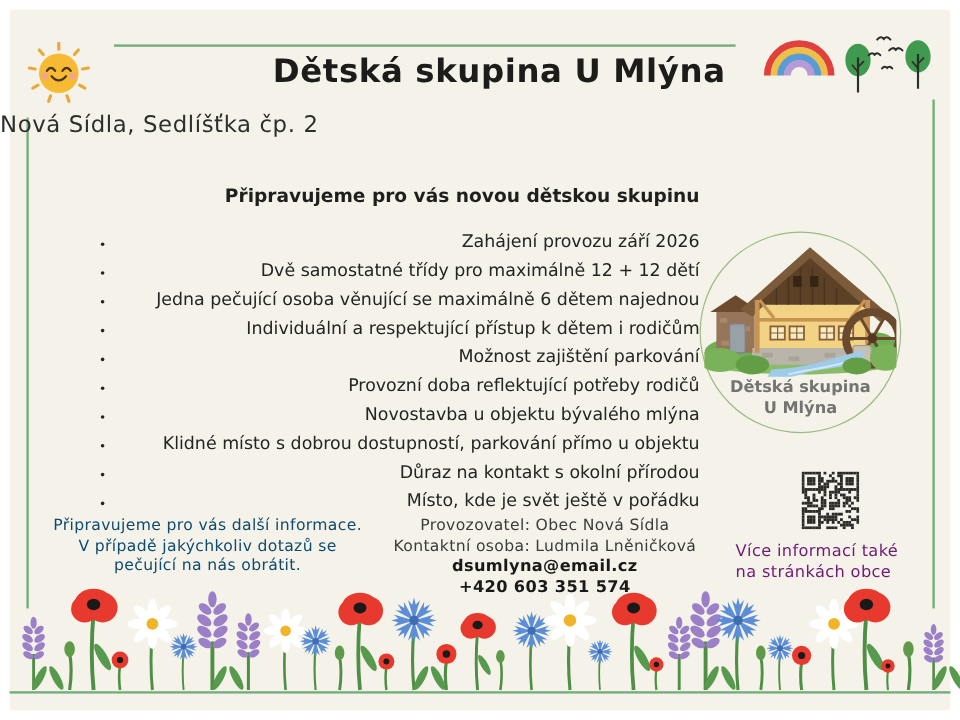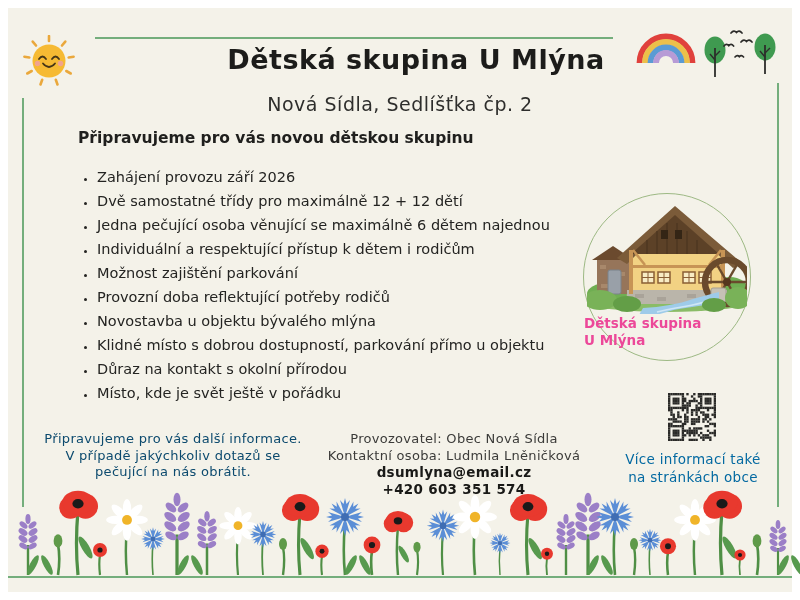--- a/index.html
+++ b/index.html
@@ -14,46 +14,46 @@
   .frame-right{left:777px;top:83px;width:2px;height:424px;}
   .frame-bottom{left:8px;top:576px;width:784px;height:2px;}
 
   .abs{position:absolute;}
 
   .title{
     left:16px;top:44px;width:800px;text-align:center;
     font-size:27px;font-weight:bold;color:#1c1c1a;letter-spacing:.5px;
   }
   .subtitle{
-    left:0;top:93px;width:800px;text-align:center;
+    left:0;top:93px;width:800px;
     font-size:19px;color:#2e2e2c;letter-spacing:.5px;
   }
 
-  .content{left:78px;top:129px;width:505px;}
+  .content{left:78px;top:154px;width:505px;text-align:right;}
   .content h2{margin:0;font-size:15.5px;font-weight:bold;color:#1f1f1d;}
   .content ul{margin:18px 0 0 0;padding:0 0 0 19px;}
   .content li{
     font-size:14.5px;line-height:24px;color:#242422;list-style:disc;
   }
   .content li::marker{font-size:11px;}
 
   .logo-circle{
     left:583px;top:193px;width:168px;height:168px;border-radius:50%;
     border:1.4px solid #9db984;box-sizing:border-box;
   }
   .logo-art{position:absolute;left:3px;top:8px;}
   .logo-caption{
-    position:absolute;left:0;bottom:11px;width:100%;text-align:left;
-    font-size:13.5px;font-weight:bold;color:#ec4899;line-height:17px;
+    position:absolute;left:0;bottom:11px;width:100%;text-align:center;
+    font-size:13.5px;font-weight:bold;color:#737373;line-height:17px;
   }
 
   .qr-box{left:668px;top:393px;width:48px;height:48px;}
   .qr-caption{
-    left:613px;top:451px;width:160px;text-align:center;
-    font-size:13.5px;color:#0369a1;line-height:17.5px;letter-spacing:.3px;
+    left:613px;top:451px;width:160px;
+    font-size:13.5px;color:#701a75;line-height:17.5px;letter-spacing:.3px;
   }
 
   .info-left{
     left:28px;top:431px;width:290px;text-align:center;
     font-size:13px;color:#0c4a6e;line-height:16.5px;letter-spacing:.3px;
   }
   .contact{
     left:318px;top:431px;width:272px;text-align:center;
     font-size:13px;color:#3b3b39;line-height:16.5px;letter-spacing:.3px;
   }

